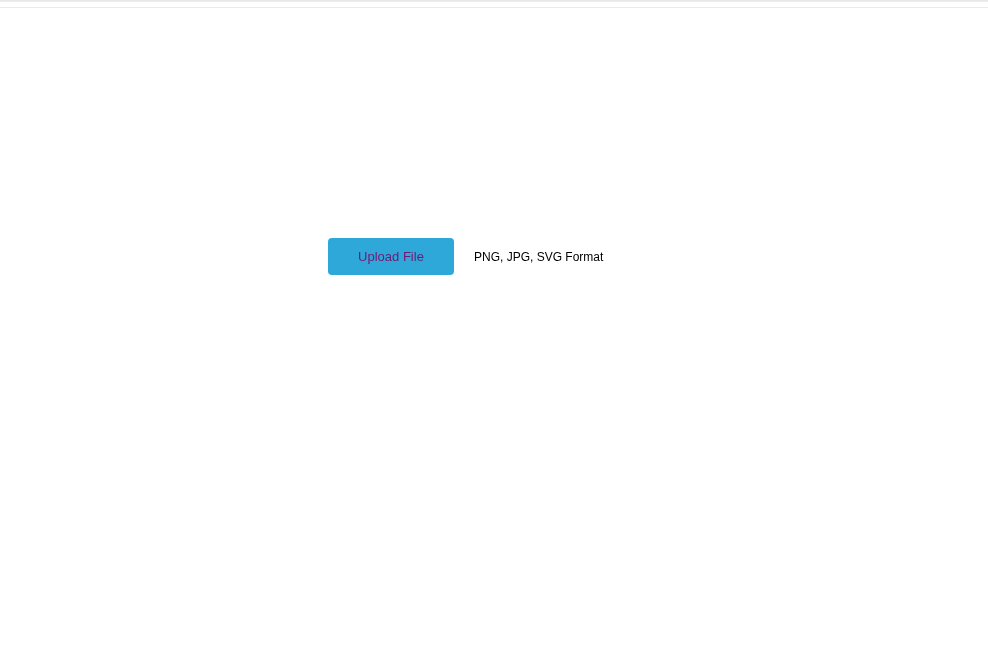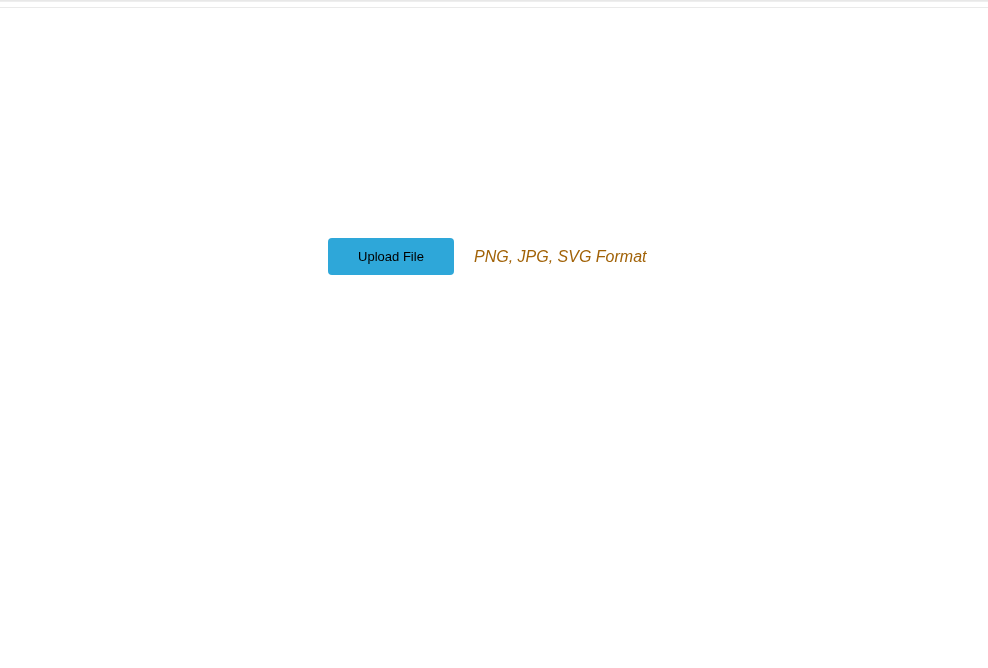--- a/index.html
+++ b/index.html
@@ -34,38 +34,37 @@
     }
     .upload-container {
       position: absolute;
       left: 328px;
       top: 238px;
       display: flex;
       align-items: center;
     }
     .upload-button {
       background: #2ea7d9;
-      color: #000000;
+      color: #701a75;
       border: none;
       border-radius: 4px;
       padding: 11px 30px;
       font-size: 13px;
       font-family: Arial, Helvetica, sans-serif;
       cursor: pointer;
       width: 126px;
       height: 37px;
       display: flex;
       align-items: center;
       justify-content: center;
     }
     .format-hint {
       margin-left: 20px;
-      font-size: 16px;
-      color: #a16207;
-      font-style: italic;
+      font-size: 12px;
+      color: #000000;
     }
   </style>
 </head>
 <body>
 
 <div class="top-border"></div>
 <div class="top-border-inner"></div>
 
 <div class="upload-container">
   <button class="upload-button">Upload File</button>

